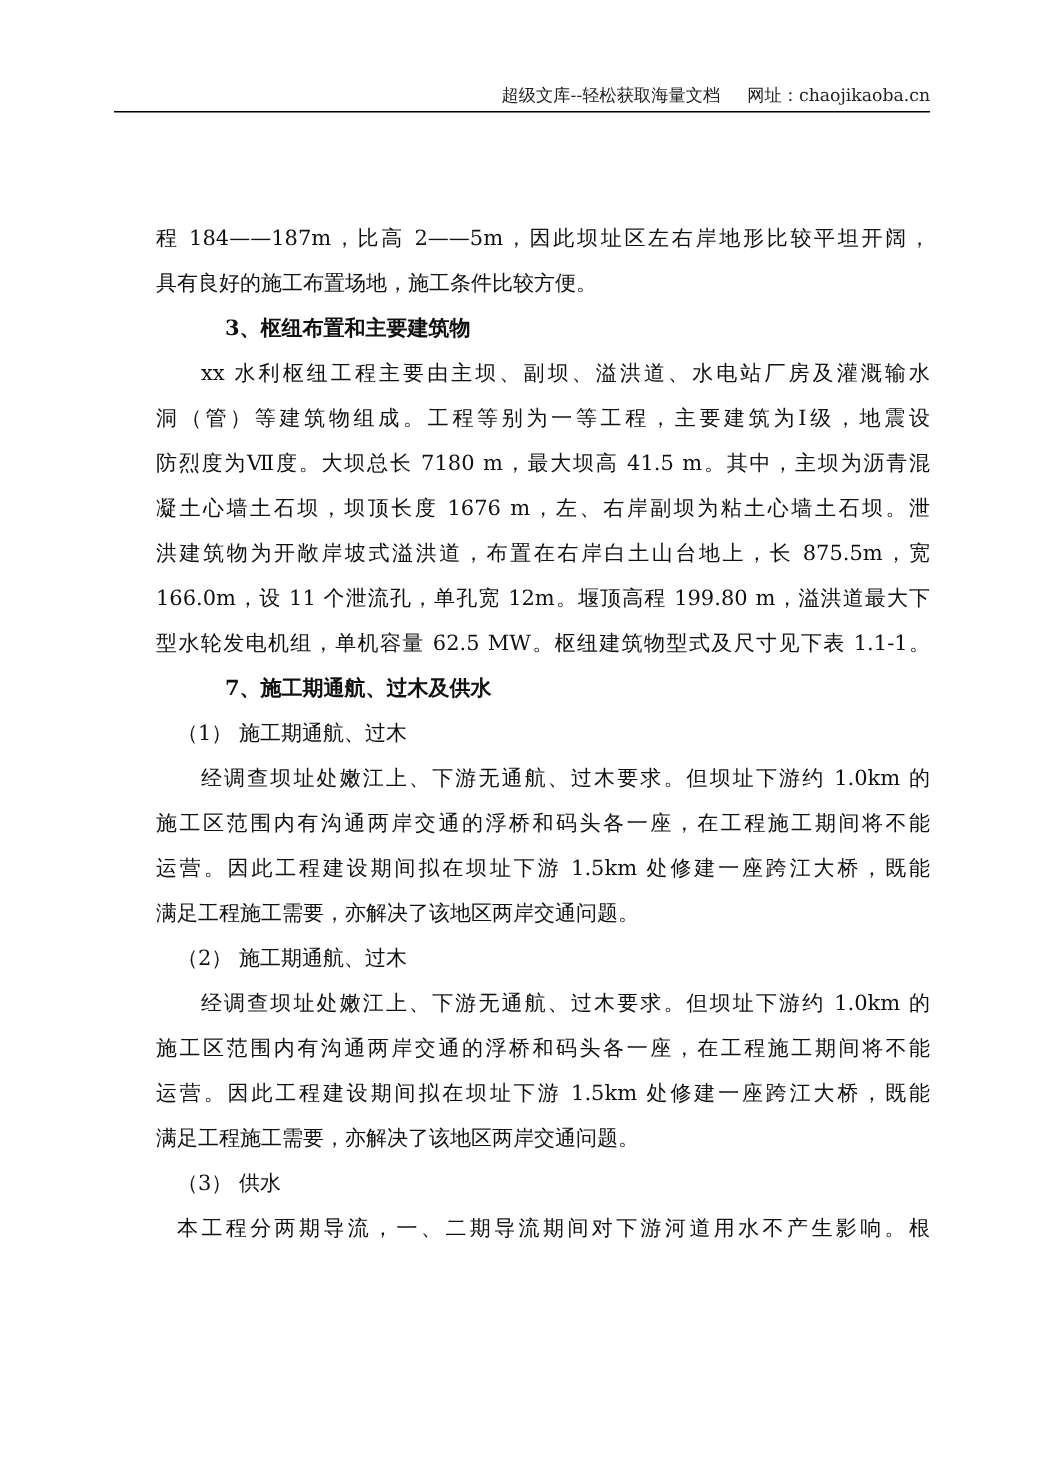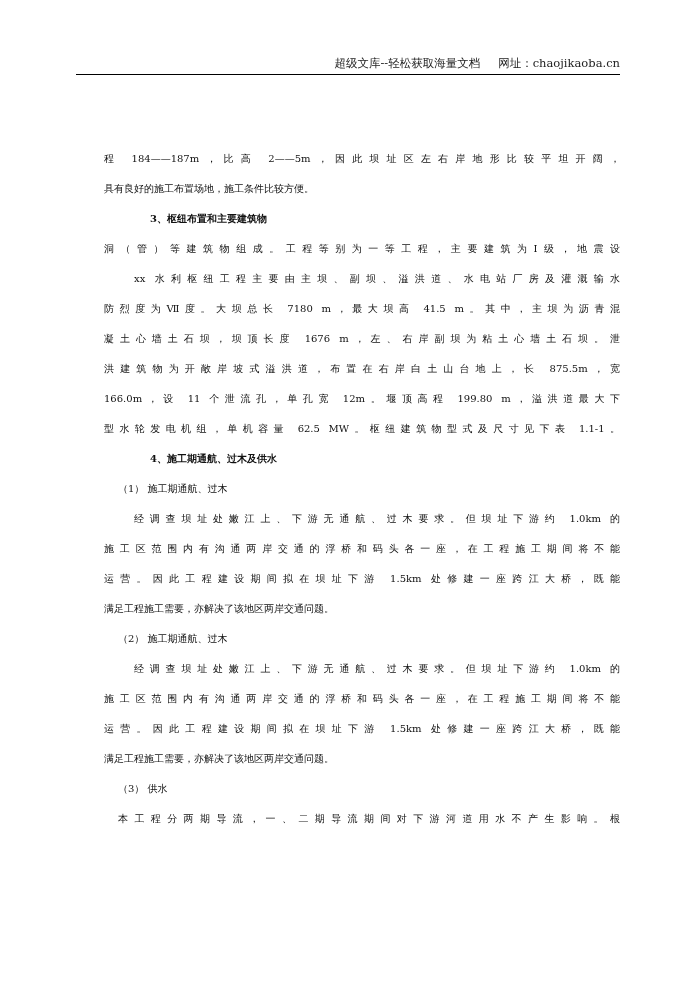--- a/index.html
+++ b/index.html
@@ -35,21 +35,21 @@
     .header-text .gap { display: inline-block; width: 18px; }
     .page-body {
       position: absolute;
       left: 104px;
       top: 144px;
       width: 516px;
     }
     .line {
       height: 30px;
       line-height: 30px;
-      font-size: 10px;
+      font-size: 14px;
       white-space: nowrap;
       overflow: visible;
       text-align: justify;
       text-align-last: justify;
     }
     .line.last {
       text-align: center;
       text-align-last: left;
     }
     .indent-2 { padding-left: 30px; }
@@ -60,28 +60,28 @@
 <body>
 
 <div class="header">
   <div class="header-text"><span>超级文库--轻松获取海量文档</span><span class="gap"></span><span>网址：</span><span>chaojikaoba.cn</span></div>
 </div>
 
 <div class="page-body">
   <div class="line">程 184——187m，比高 2——5m，因此坝址区左右岸地形比较平坦开阔，</div>
   <div class="line last">具有良好的施工布置场地，施工条件比较方便。</div>
   <div class="line last indent-3">3、枢纽布置和主要建筑物</div>
+  <div class="line indent-2">xx 水利枢纽工程主要由主坝、副坝、溢洪道、水电站厂房及灌溉输水</div>
   <div class="line">洞（管）等建筑物组成。工程等别为一等工程，主要建筑为Ⅰ级，地震设</div>
-  <div class="line indent-2">xx 水利枢纽工程主要由主坝、副坝、溢洪道、水电站厂房及灌溉输水</div>
   <div class="line">防烈度为Ⅶ度。大坝总长 7180 m，最大坝高  41.5 m。其中，主坝为沥青混</div>
   <div class="line">凝土心墙土石坝，坝顶长度 1676 m，左、右岸副坝为粘土心墙土石坝。泄</div>
   <div class="line">洪建筑物为开敞岸坡式溢洪道，布置在右岸白土山台地上，长 875.5m，宽</div>
   <div class="line">166.0m，设 11 个泄流孔，单孔宽 12m。堰顶高程 199.80 m，溢洪道最大下</div>
   <div class="line">型水轮发电机组，单机容量 62.5 MW。枢纽建筑物型式及尺寸见下表 1.1-1。</div>
-  <div class="line last indent-3">4、施工期通航、过木及供水</div>
+  <div class="line last indent-3">7、施工期通航、过木及供水</div>
   <div class="line last indent-1">（1） 施工期通航、过木</div>
   <div class="line indent-2">经调查坝址处嫩江上、下游无通航、过木要求。但坝址下游约 1.0km 的</div>
   <div class="line">施工区范围内有沟通两岸交通的浮桥和码头各一座，在工程施工期间将不能</div>
   <div class="line">运营。因此工程建设期间拟在坝址下游 1.5km 处修建一座跨江大桥，既能</div>
   <div class="line last">满足工程施工需要，亦解决了该地区两岸交通问题。</div>
   <div class="line last indent-1">（2） 施工期通航、过木</div>
   <div class="line indent-2">经调查坝址处嫩江上、下游无通航、过木要求。但坝址下游约 1.0km 的</div>
   <div class="line">施工区范围内有沟通两岸交通的浮桥和码头各一座，在工程施工期间将不能</div>
   <div class="line">运营。因此工程建设期间拟在坝址下游 1.5km 处修建一座跨江大桥，既能</div>
   <div class="line last">满足工程施工需要，亦解决了该地区两岸交通问题。</div>

